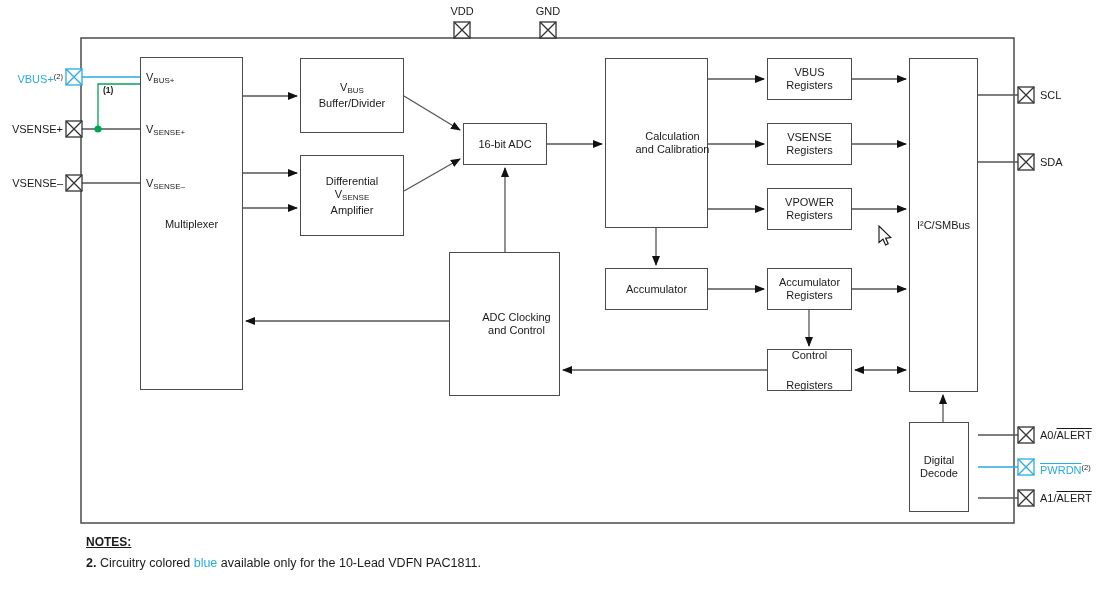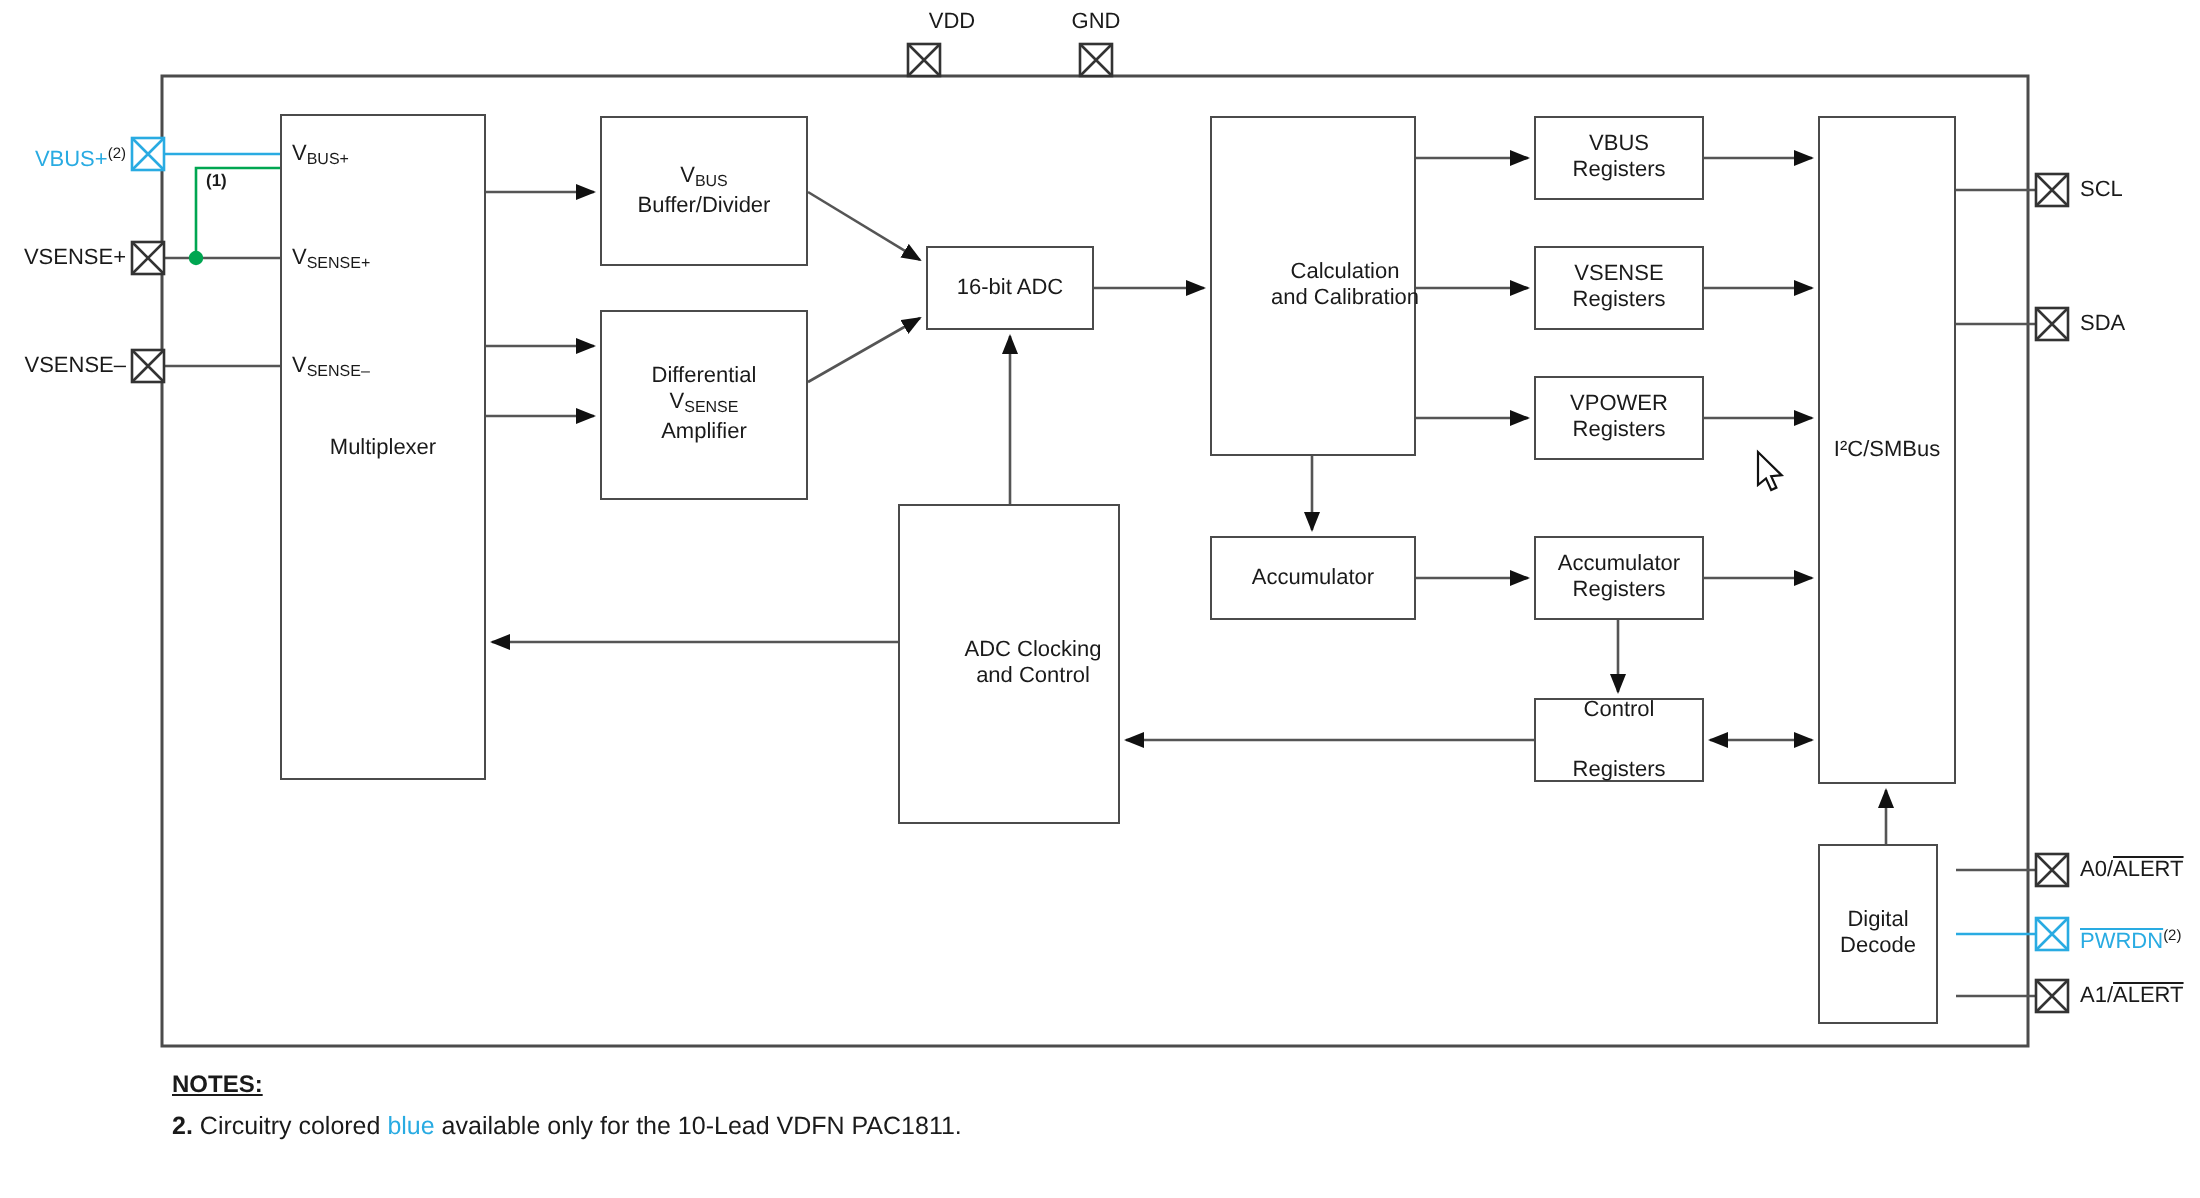--- a/index.html
+++ b/index.html
@@ -130,21 +130,21 @@
         </g>
       <g>
           <rect x="1018" y="490" width="16" height="16"></rect>
           <path d="M1018,490 l16,16 M1034,490 l-16,16"></path>
         </g>
     </g>
 
     <path transform="translate(879,226)" d="M0,0 L0,16.5 L4,13.2 L6.6,19 L9.2,17.8 L6.6,12.1 L11.8,11.6 Z" fill="#ffffff" stroke="#111" stroke-width="1.1"></path>
   </svg>
 
-  <div class="pinlabel top-lab" style="left:456px;">VDD</div>
+  <div class="pinlabel top-lab" style="left:442px;">VDD</div>
   <div class="pinlabel top-lab" style="left:528px;">GND</div>
 
   <div class="pinlabel left-lab" style="top:70px;"><span class="blue">VBUS+</span><sup>(2)</sup></div>
   <div class="pinlabel left-lab" style="top:123px;">VSENSE+</div>
   <div class="pinlabel left-lab" style="top:177px;">VSENSE–</div>
 
   <div class="pinlabel right-lab" style="top:89px;">SCL</div>
   <div class="pinlabel right-lab" style="top:156px;">SDA</div>
   <div class="pinlabel right-lab" style="top:429px;"><span>A0/</span><span class="ov">ALERT</span></div>
   <div class="pinlabel right-lab" style="top:461px;"><span class="blue ov">PWRDN</span><sup>(2)</sup></div>
@@ -157,36 +157,36 @@
     <div class="mux-in" style="top:65px;"><span>V</span><sub>SENSE+</sub></div>
     <div class="mux-in" style="top:119px;"><span>V</span><sub>SENSE–</sub></div>
     <div class="mux-cap">Multiplexer</div>
   </div>
 
   <div class="blk" style="left:300px;top:58px;width:104px;height:75px;">
     <div class="ln"><span>V</span><sub>BUS</sub></div>
     <div class="ln">Buffer/Divider</div>
   </div>
 
-  <div class="blk" style="left:300px;top:155px;width:104px;height:95px;">
+  <div class="blk" style="left:300px;top:155px;width:104px;height:81px;">
     <div class="ln">Differential</div>
     <div class="ln"><span>V</span><sub>SENSE</sub></div>
     <div class="ln">Amplifier</div>
   </div>
 
   <div class="blk" style="left:463px;top:123px;width:84px;height:42px;">
     <div class="ln">16-bit ADC</div>
   </div>
 
   <div class="blk" style="left:605px;top:58px;width:103px;height:170px;padding-left:32px;">
     <div class="ln">Calculation</div>
     <div class="ln">and Calibration</div>
   </div>
 
-  <div class="blk" style="left:449px;top:252px;width:111px;height:160px;padding-left:24px;">
+  <div class="blk" style="left:449px;top:252px;width:111px;height:144px;padding-left:24px;">
     <div class="ln">ADC Clocking</div>
     <div class="ln">and Control</div>
   </div>
 
   <div class="blk" style="left:605px;top:268px;width:103px;height:42px;">
     <div class="ln">Accumulator</div>
   </div>
 
   <div class="blk" style="left:767px;top:58px;width:85px;height:42px;">
     <div class="ln">VBUS</div>

